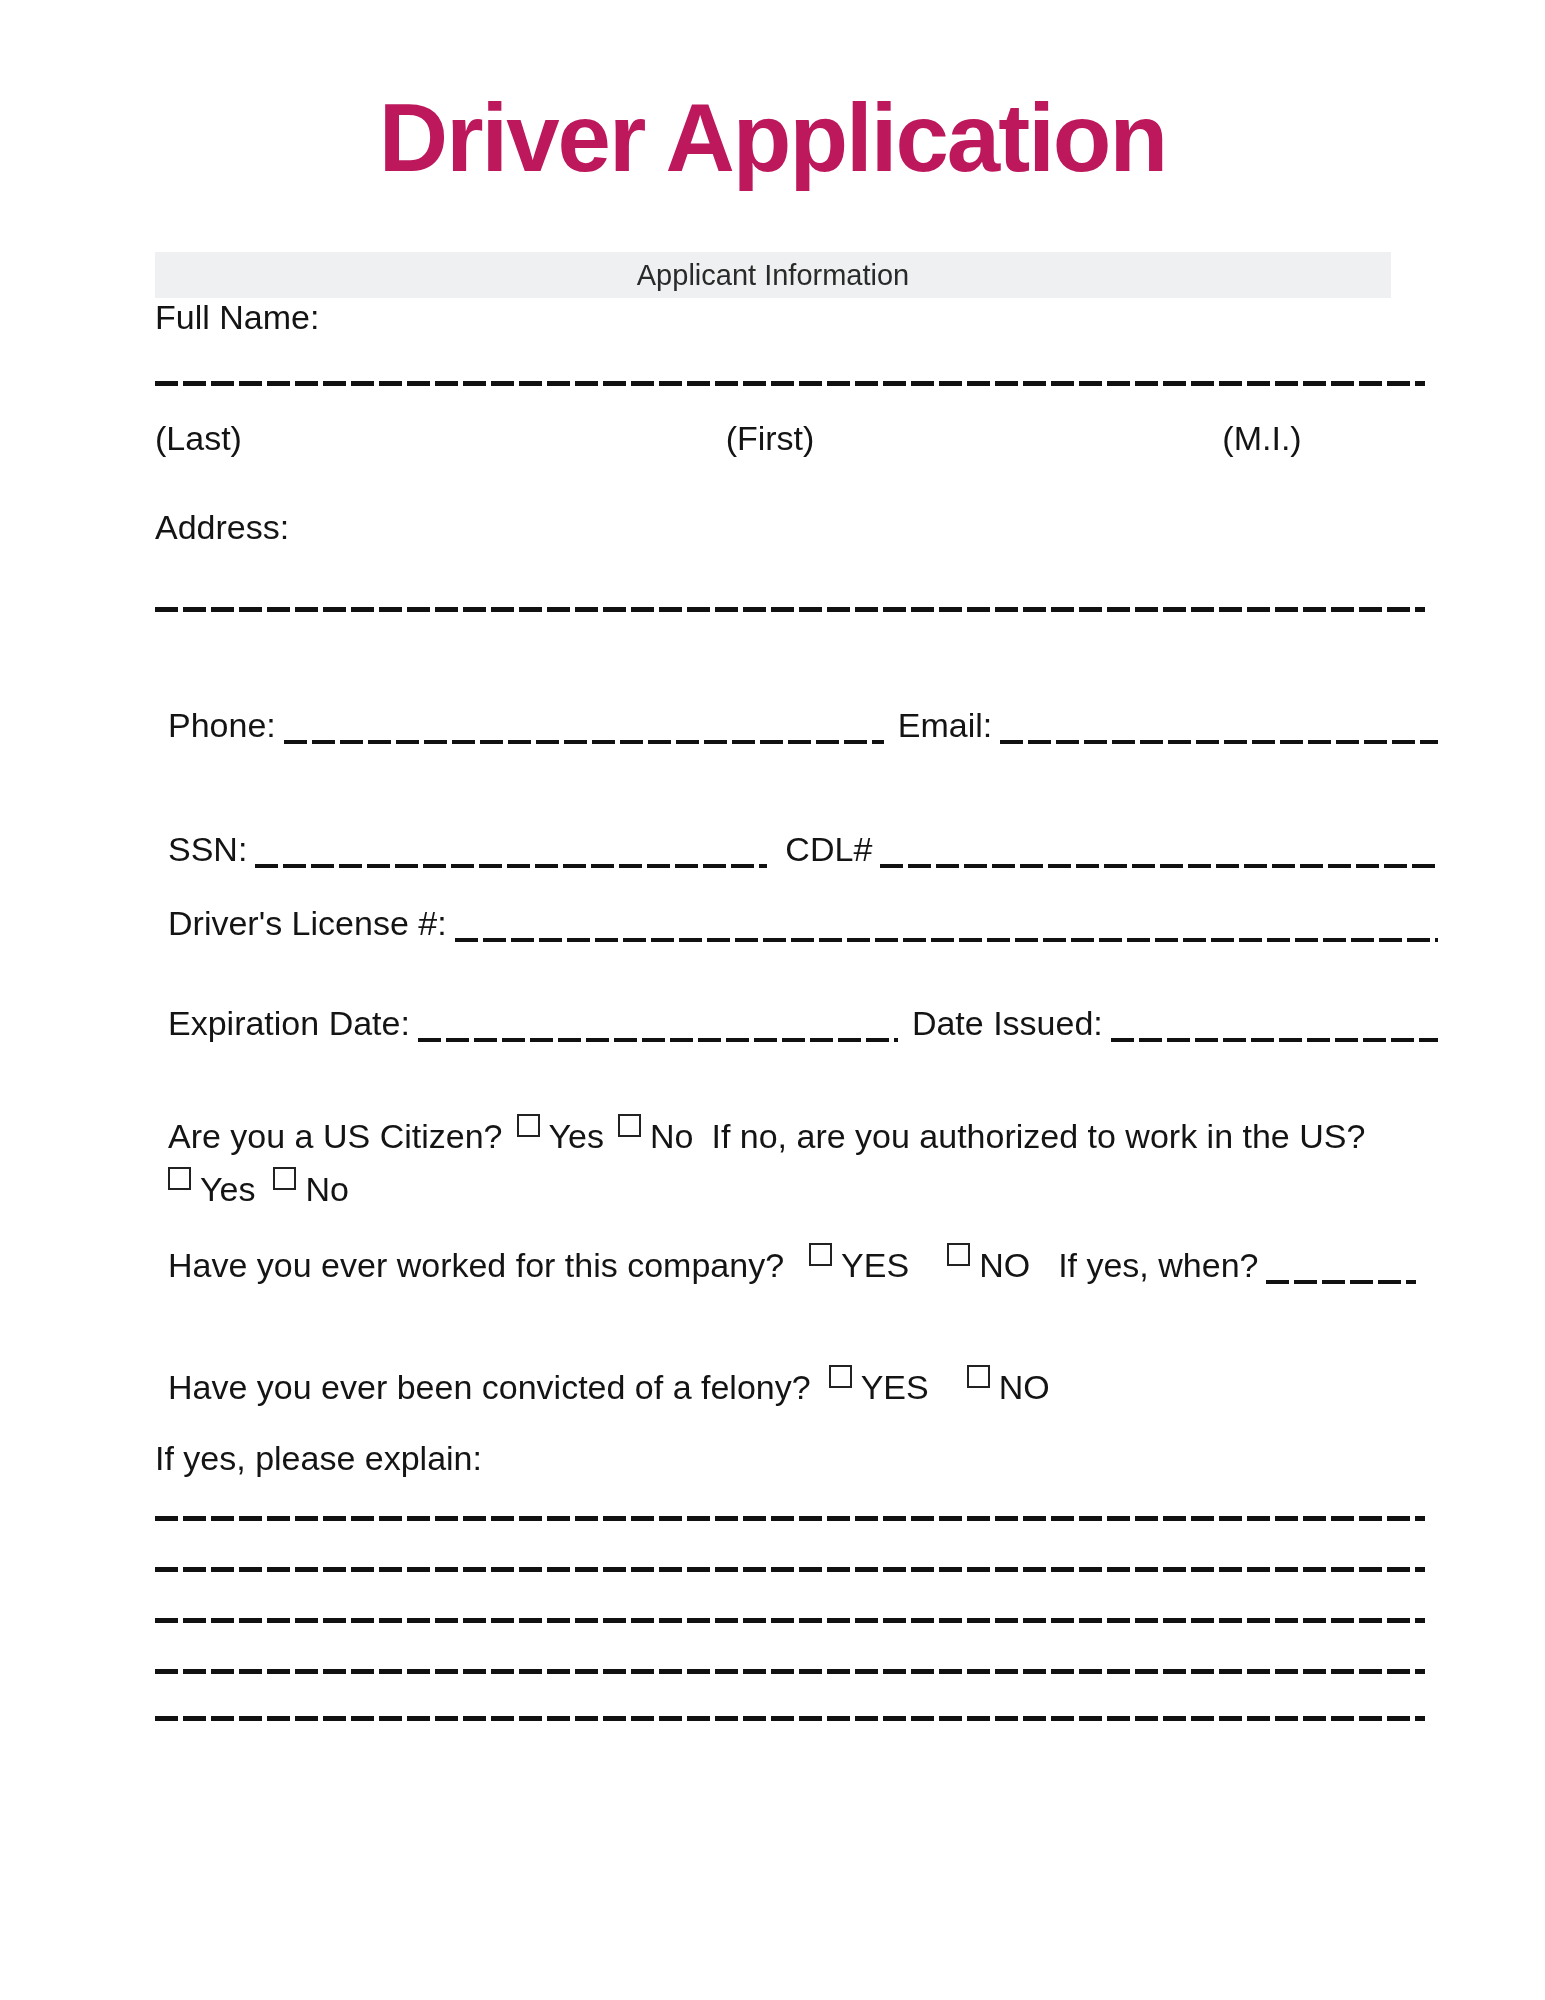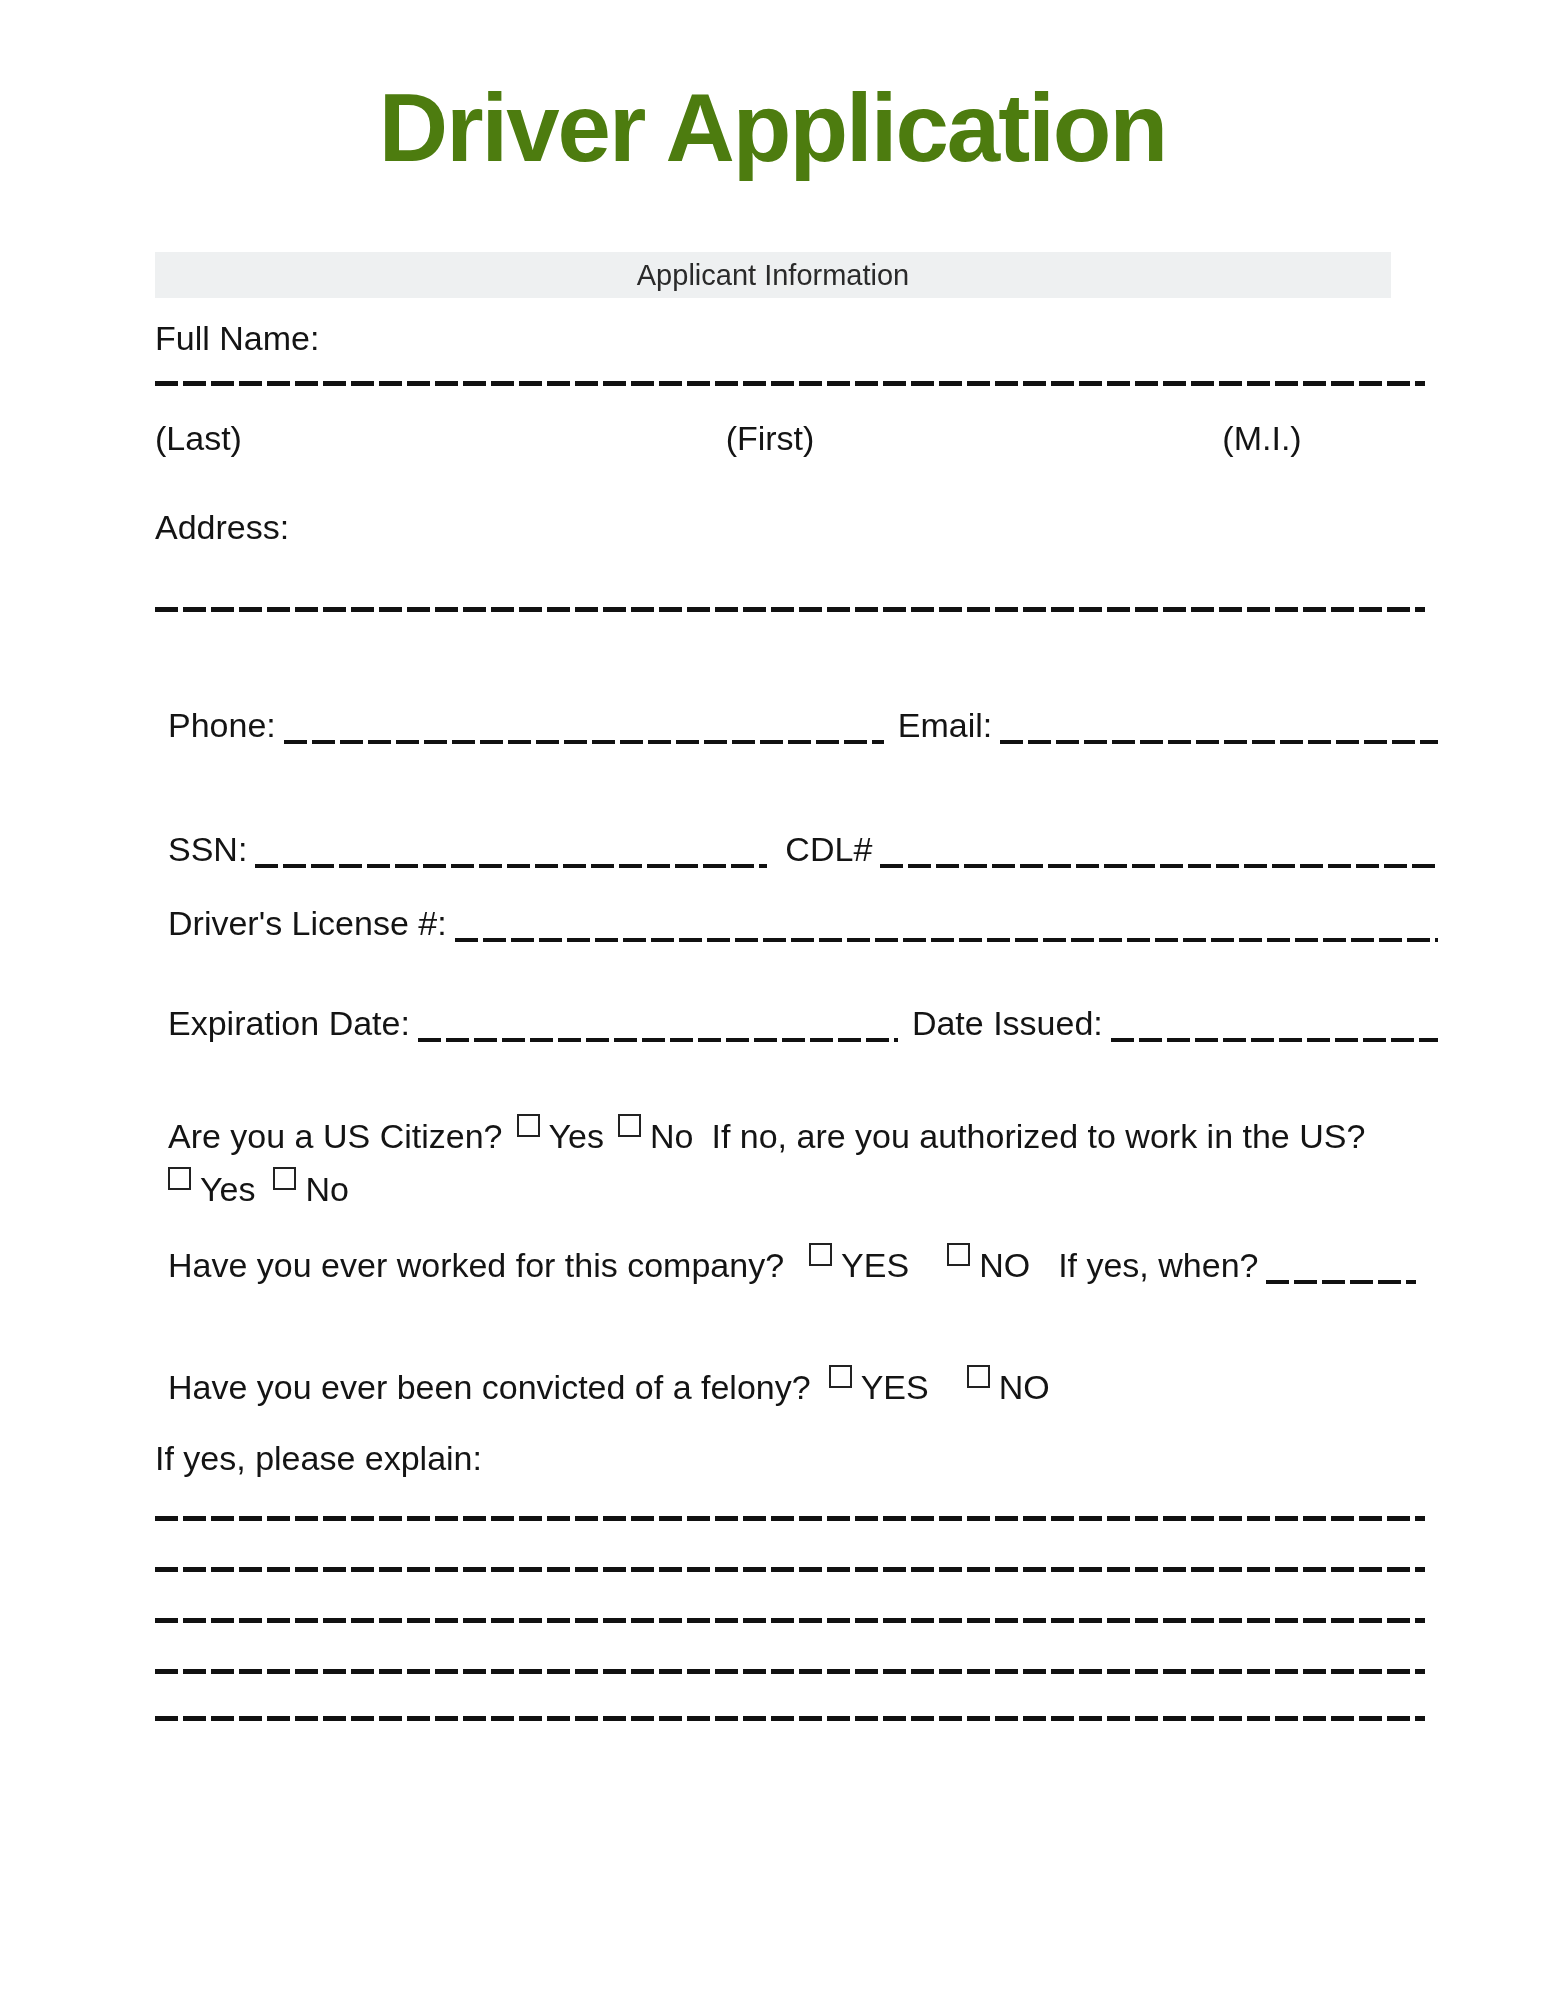--- a/index.html
+++ b/index.html
@@ -5,24 +5,24 @@
   html,body{margin:0;padding:0;background:#fff;}
   .page{
     position:relative;
     width:1545px;height:2000px;
     background:#ffffff;
     font-family:"Liberation Sans", sans-serif;
     color:#141414;
     overflow:hidden;
   }
   .title{
-    position:absolute;top:73px;left:0;width:1545px;
+    position:absolute;top:83px;left:0;width:1545px;
     margin:0;text-align:center;
     font-size:96px;font-weight:900;letter-spacing:-2px;
-    color:#4d7c0f;line-height:1.15;
+    color:#be185d;line-height:1.15;
   }
   .section-bar{
     position:absolute;top:252px;left:155px;width:1236px;height:46px;
     background:var(--section-bar-bg,#eef0f1);
     text-align:center;line-height:46px;
     font-size:29px;color:#2a2a2a;
   }
   .lbl{
     position:absolute;left:155px;width:1270px;
     font-size:34px;line-height:44px;white-space:nowrap;
@@ -66,21 +66,21 @@
 <body>
 
 <div class="page">
 
   <h1 class="title">Driver Application</h1>
 
   <div class="section-bar">
     <span>Applicant Information</span>
   </div>
 
-  <div class="lbl" style="top:316px">Full Name:</div>
+  <div class="lbl" style="top:295px">Full Name:</div>
   <div class="dashline" style="top:381px"></div>
   <div class="sublabels" style="top:416px">
     <span class="sub-left">(Last)</span>
     <span class="sub-center" style="left:615px">(First)</span>
     <span class="sub-center" style="left:1107px">(M.I.)</span>
   </div>
 
   <div class="lbl" style="top:505px">Address:</div>
   <div class="dashline" style="top:607px"></div>
 

